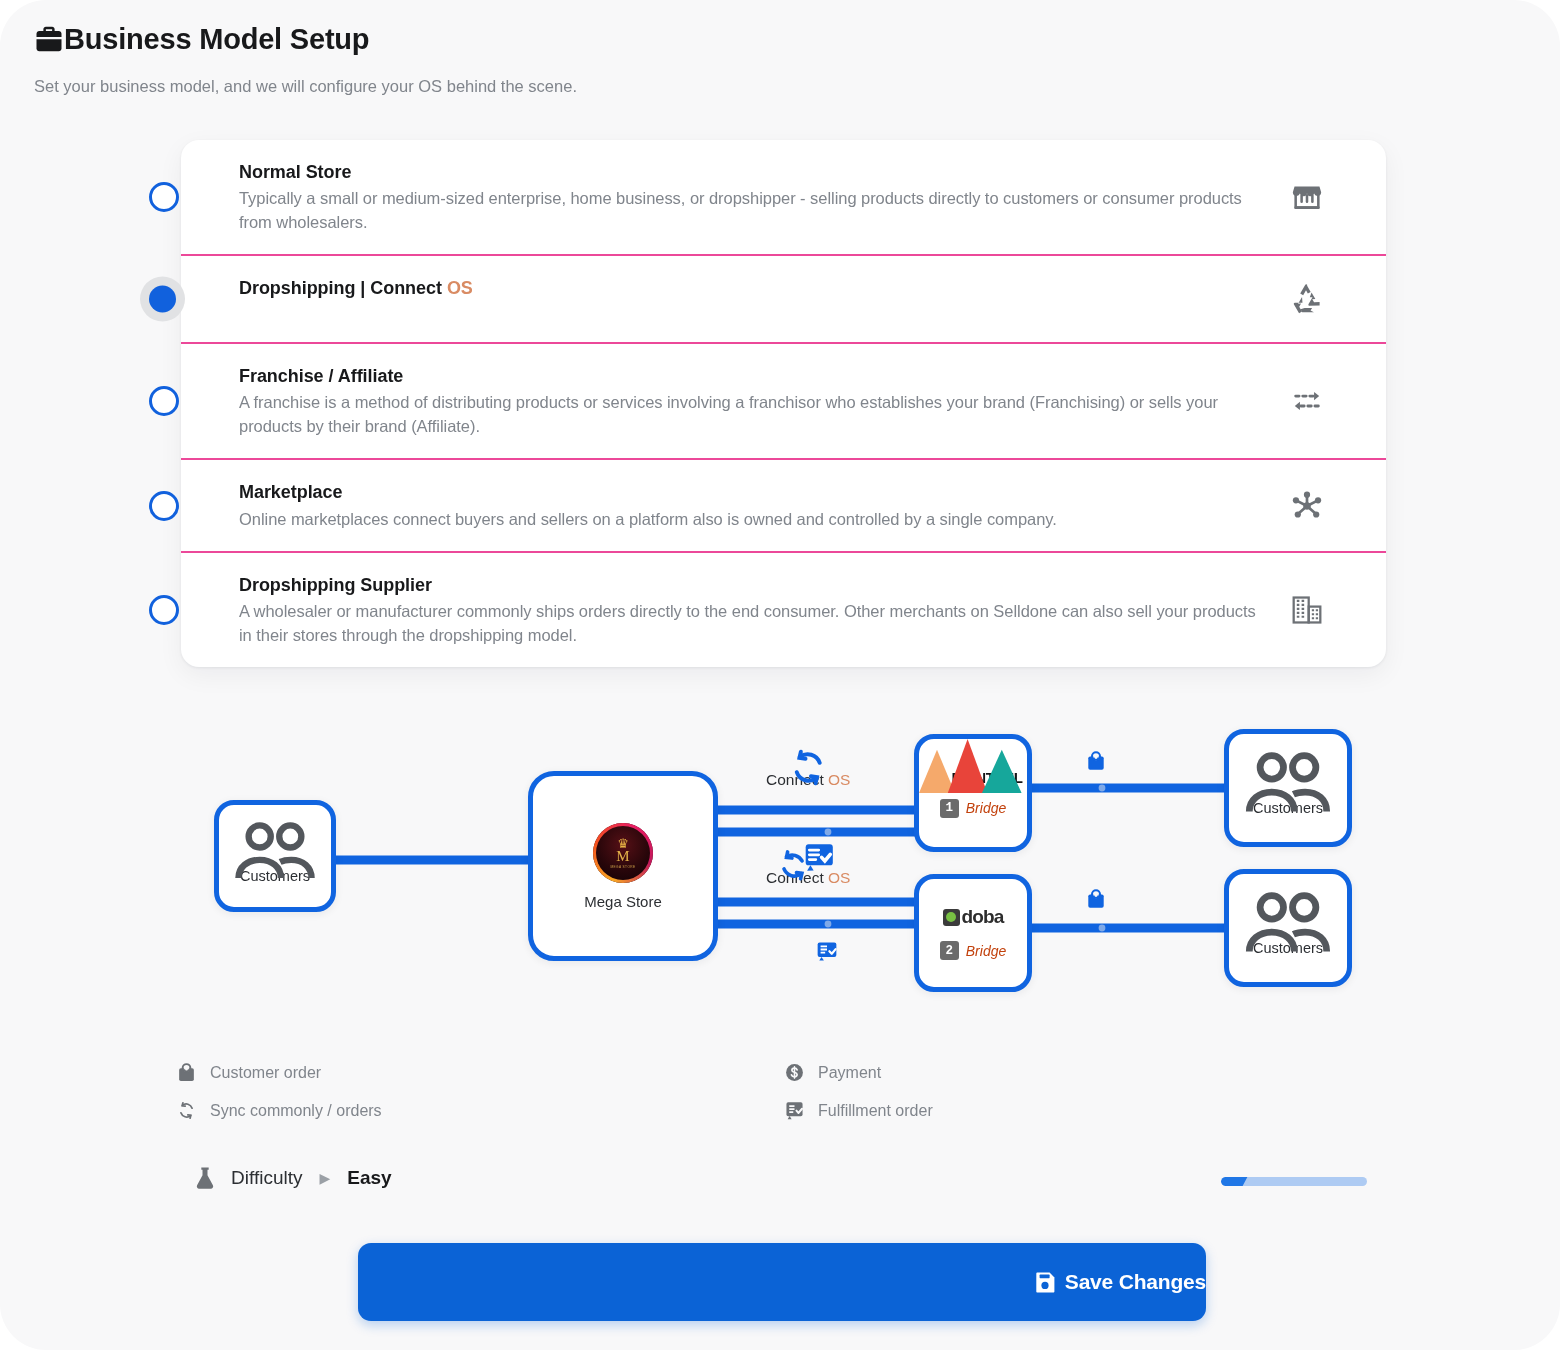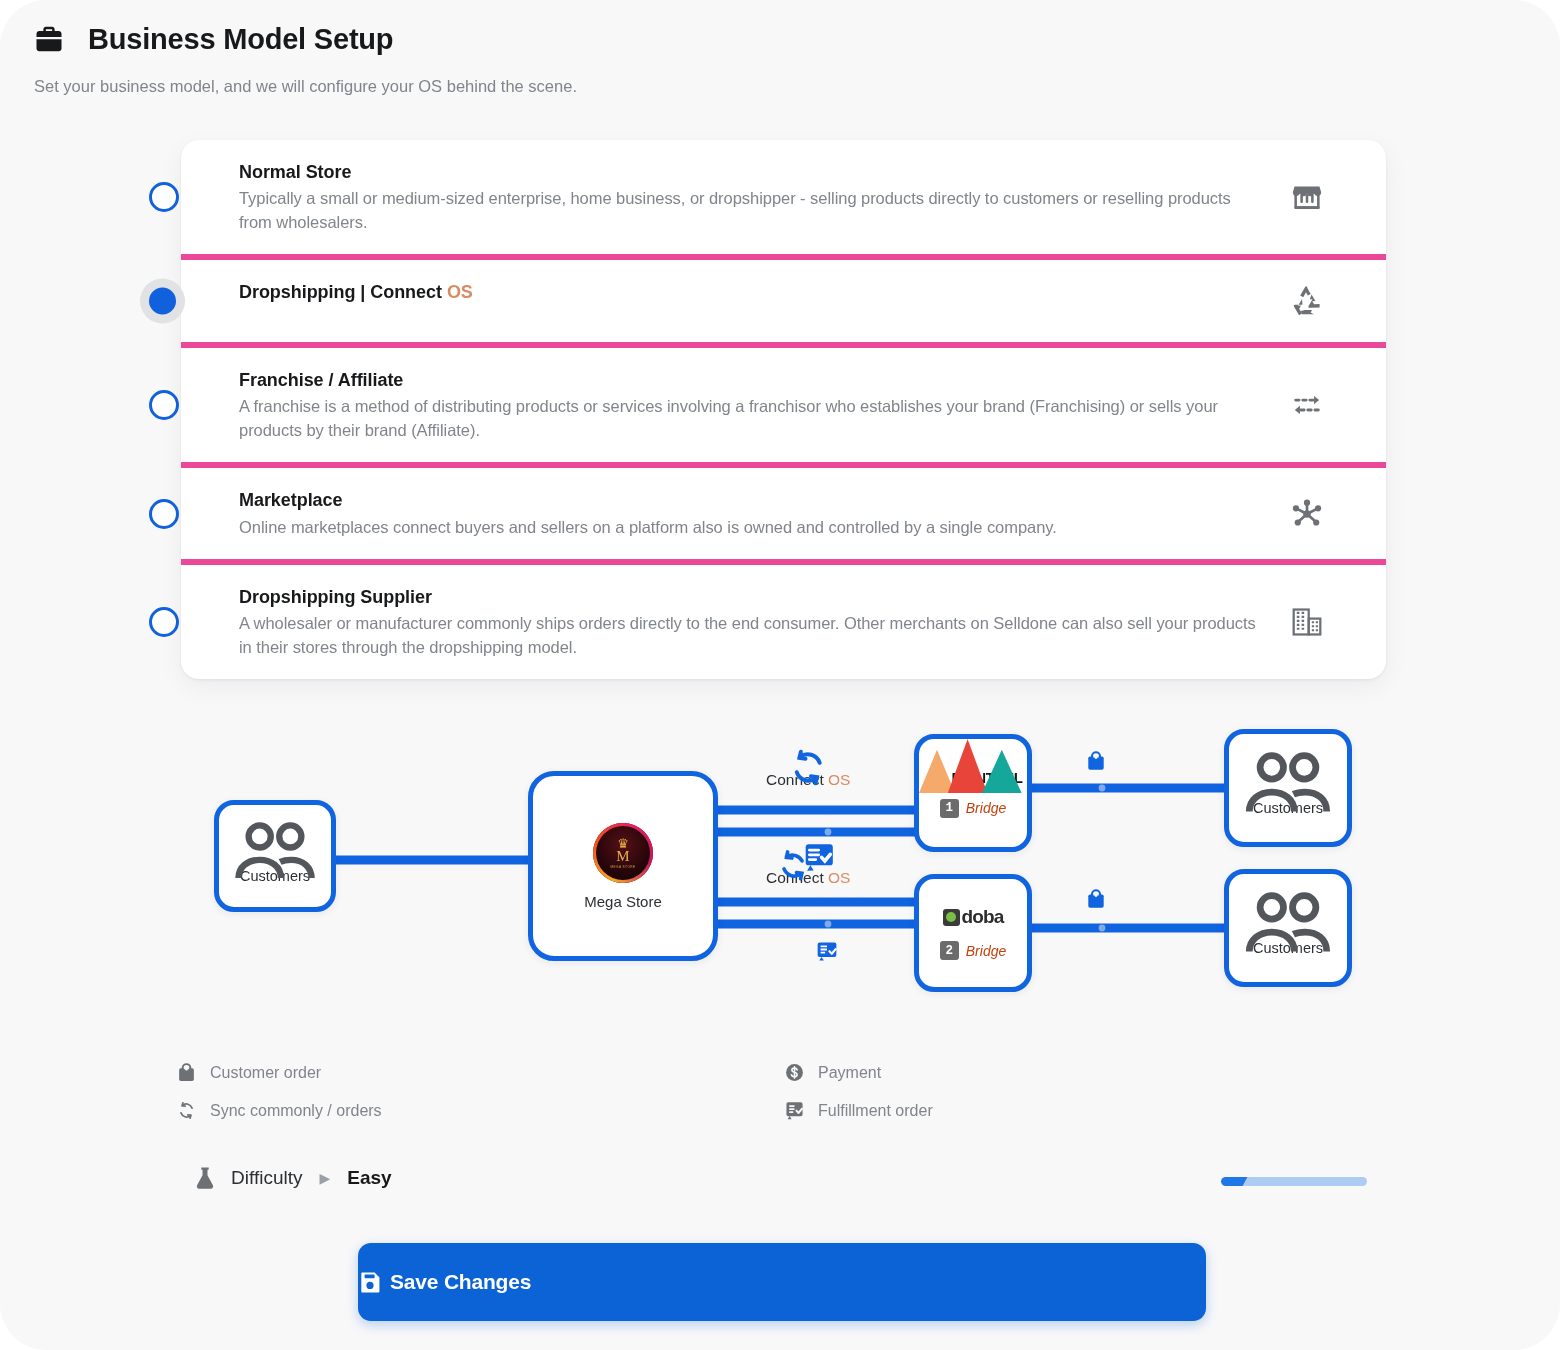--- a/index.html
+++ b/index.html
@@ -12,21 +12,21 @@
   #page {
     position: relative;
     width: 1560px; height: 1350px;
     background: #f8f8f9;
     border-radius: 46px;
     overflow: hidden;
   }
 
   
   .page-header { padding: 22px 0 0 34px; }
-  .title-row { display: flex; align-items: center; gap: 24px; }
+  .title-row { display: flex; align-items: center; gap: 0; }
   .title-row .briefcase { width: 30px; height: 30px; display: block; }
   .page-title {
     font-size: 29px; font-weight: bold; color: #18191b;
     letter-spacing: -0.2px; line-height: 1.2;
   }
   .page-subtitle {
     margin-top: 19px; font-size: 16.5px; color: #80858c; line-height: 1.3;
   }
 
   
@@ -37,21 +37,21 @@
     border-radius: 18px;
     box-shadow: 0 1px 3px rgba(20,25,40,.07), 0 8px 26px rgba(20,25,40,.055);
   }
   .option-row {
     position: relative;
     display: flex; align-items: flex-start;
     padding: 20px 62px 20px 58px;
     min-height: 88px;
     cursor: pointer;
   }
-  .option-row + .option-row { border-top: 6px solid #ec4899; }
+  .option-row + .option-row { border-top: 2px solid #ec4899; }
   .option-row:first-child { border-top-left-radius: 18px; border-top-right-radius: 18px; }
   .option-row:last-child  { border-bottom-left-radius: 18px; border-bottom-right-radius: 18px; }
 
   .radio {
     position: absolute; left: -32px; top: 50%;
     transform: translateY(-50%);
     width: 30px; height: 30px; border-radius: 50%;
     border: 3px solid #1161dd; background: #ffffff;
   }
   .radio.checked {
@@ -201,21 +201,21 @@
     width: 10px; height: 100%; background: #aecbf3;
     transform: skewX(-28deg);
   }
 
   
   .save-btn {
     position: absolute; left: 358px; top: 1243px;
     width: 848px; height: 78px;
     background: #0b63d6; color: #ffffff;
     border: none; border-radius: 13px;
-    display: flex; align-items: center; justify-content: flex-start; gap: 8px;
+    display: flex; align-items: center; justify-content: flex-end; gap: 8px;
     font-family: "Liberation Sans", sans-serif;
     font-size: 21px; font-weight: bold; letter-spacing: -0.2px;
     cursor: pointer;
     box-shadow: 0 4px 12px rgba(11,99,214,.28);
   }
   .save-btn .save-icon { width: 24px; height: 24px; }
   .save-btn .save-icon svg { display: block; width: 100%; height: 100%; }
 </style>
 </head>
 <body>
@@ -236,21 +236,21 @@
   </div>
 
   <div class="options-card">
 
     <div class="option-row">
       <span class="radio"></span>
       <div class="option-body">
         <div class="option-title">
           <span>Normal Store</span>
         </div>
-        <div class="option-desc">Typically a small or medium-sized enterprise, home business, or dropshipper - selling products directly to customers or reselling products from wholesalers.</div>
+        <div class="option-desc">Typically a small or medium-sized enterprise, home business, or dropshipper - selling products directly to customers or consumer products from wholesalers.</div>
       </div>
       <span class="option-icon">
         <svg viewBox="0 0 24 24" fill="none" stroke="currentColor" stroke-width="1.8" stroke-linecap="round" stroke-linejoin="round">
           <path d="M3.2 4.5h17.6l1.2 4.1a2.6 2.6 0 0 1-5 1 2.6 2.6 0 0 1-5 0 2.6 2.6 0 0 1-5 0 2.6 2.6 0 0 1-5-1z" fill="currentColor" stroke="none"></path>
           <path d="M4 10.5v9h16v-9"></path>
           <path d="M4 19.5h16"></path>
           <path d="M8.2 10.8v4.6M12 10.8v4.6M15.8 10.8v4.6"></path>
         </svg>
       </span>
     </div>

